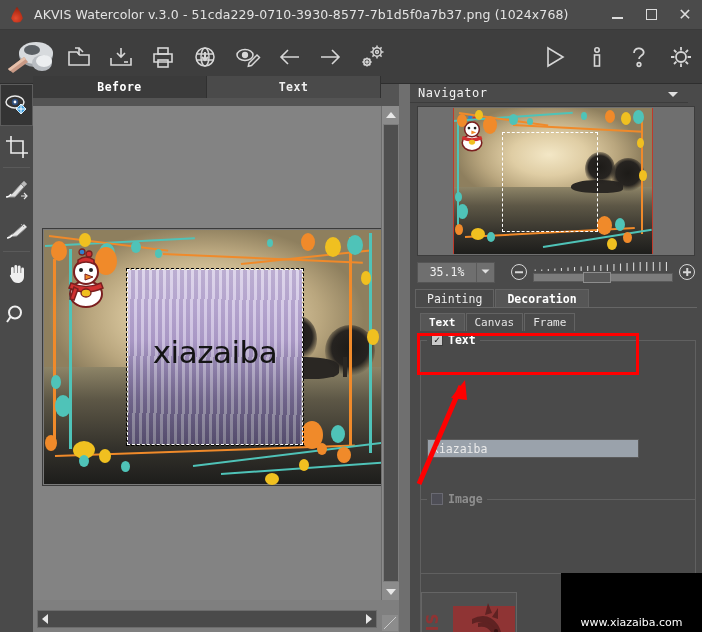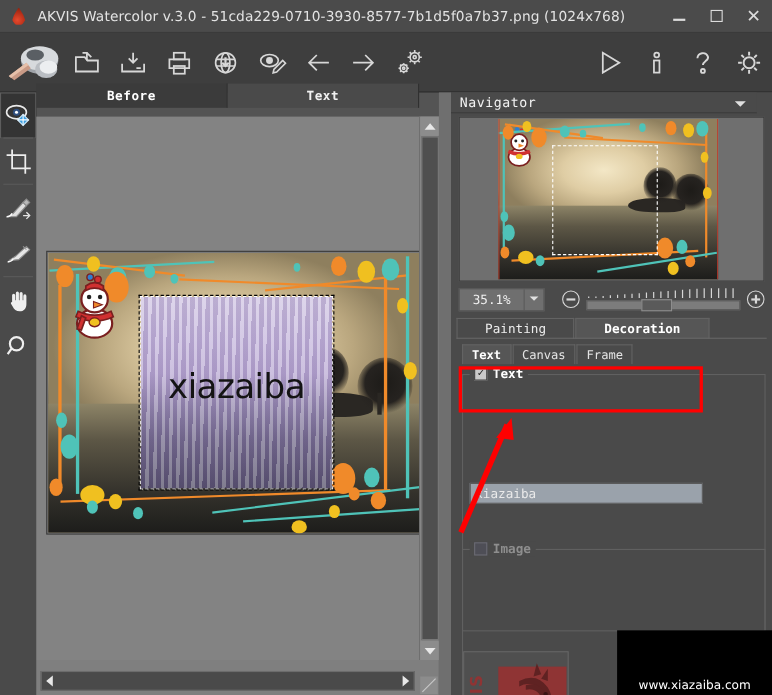--- a/index.html
+++ b/index.html
@@ -212,21 +212,21 @@
     position: absolute; left: 0; right: 0; bottom: 1px; height: 9px;
     background: #7c7c7c; border: 1px solid #5a5a5a;
   }
   #zoom-thumb { position: absolute; left: 36%; bottom: 0; width: 28px; height: 11px; background: #5a5a5a; border: 1px solid #8d8d8d; }
 
   
   #tabstrip {
     position: absolute; left: 5px; top: 204px; width: 282px; height: 20px; display: flex; align-items: flex-end;
   }
   .ptab {
-    height: 19px; padding: 0 25px; display: flex; align-items: center;
+    height: 19px; padding: 0 11px; display: flex; align-items: center;
     font-size: 11.5px; color: #ededed; background: #4a4a4a;
     border: 1px solid #636363; border-bottom: none; margin-right: 1px;
   }
   .ptab.active { background: #565656; color: #ffffff; font-weight: bold; }
   #tabline { position: absolute; left: 5px; top: 223px; width: 282px; height: 1px; background: #666; }
 
   #subtabs { position: absolute; left: 10px; top: 228px; width: 276px; height: 19px; display: flex; align-items: flex-end; }
   .stab {
     height: 18px; padding: 0 8px; display: flex; align-items: center;
     font-size: 11px; color: #e4e4e4; background: #4a4a4a;

